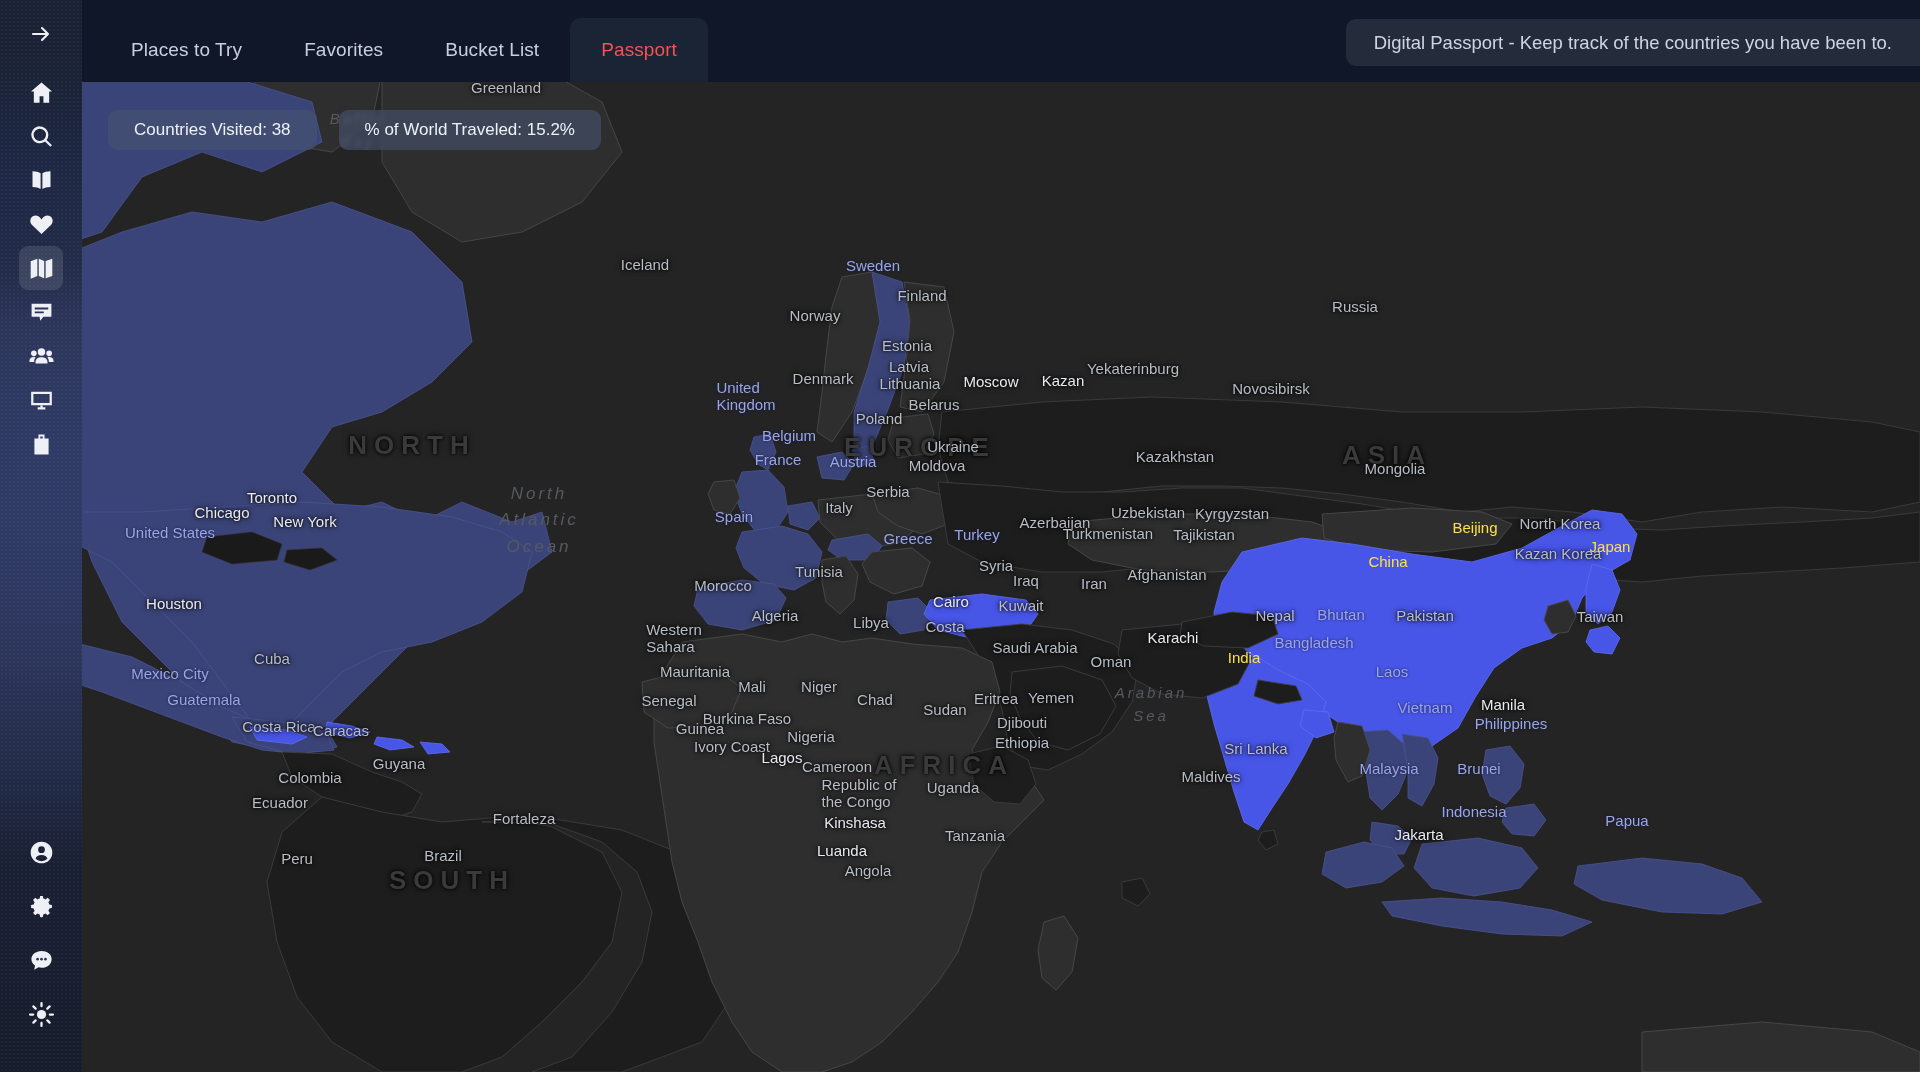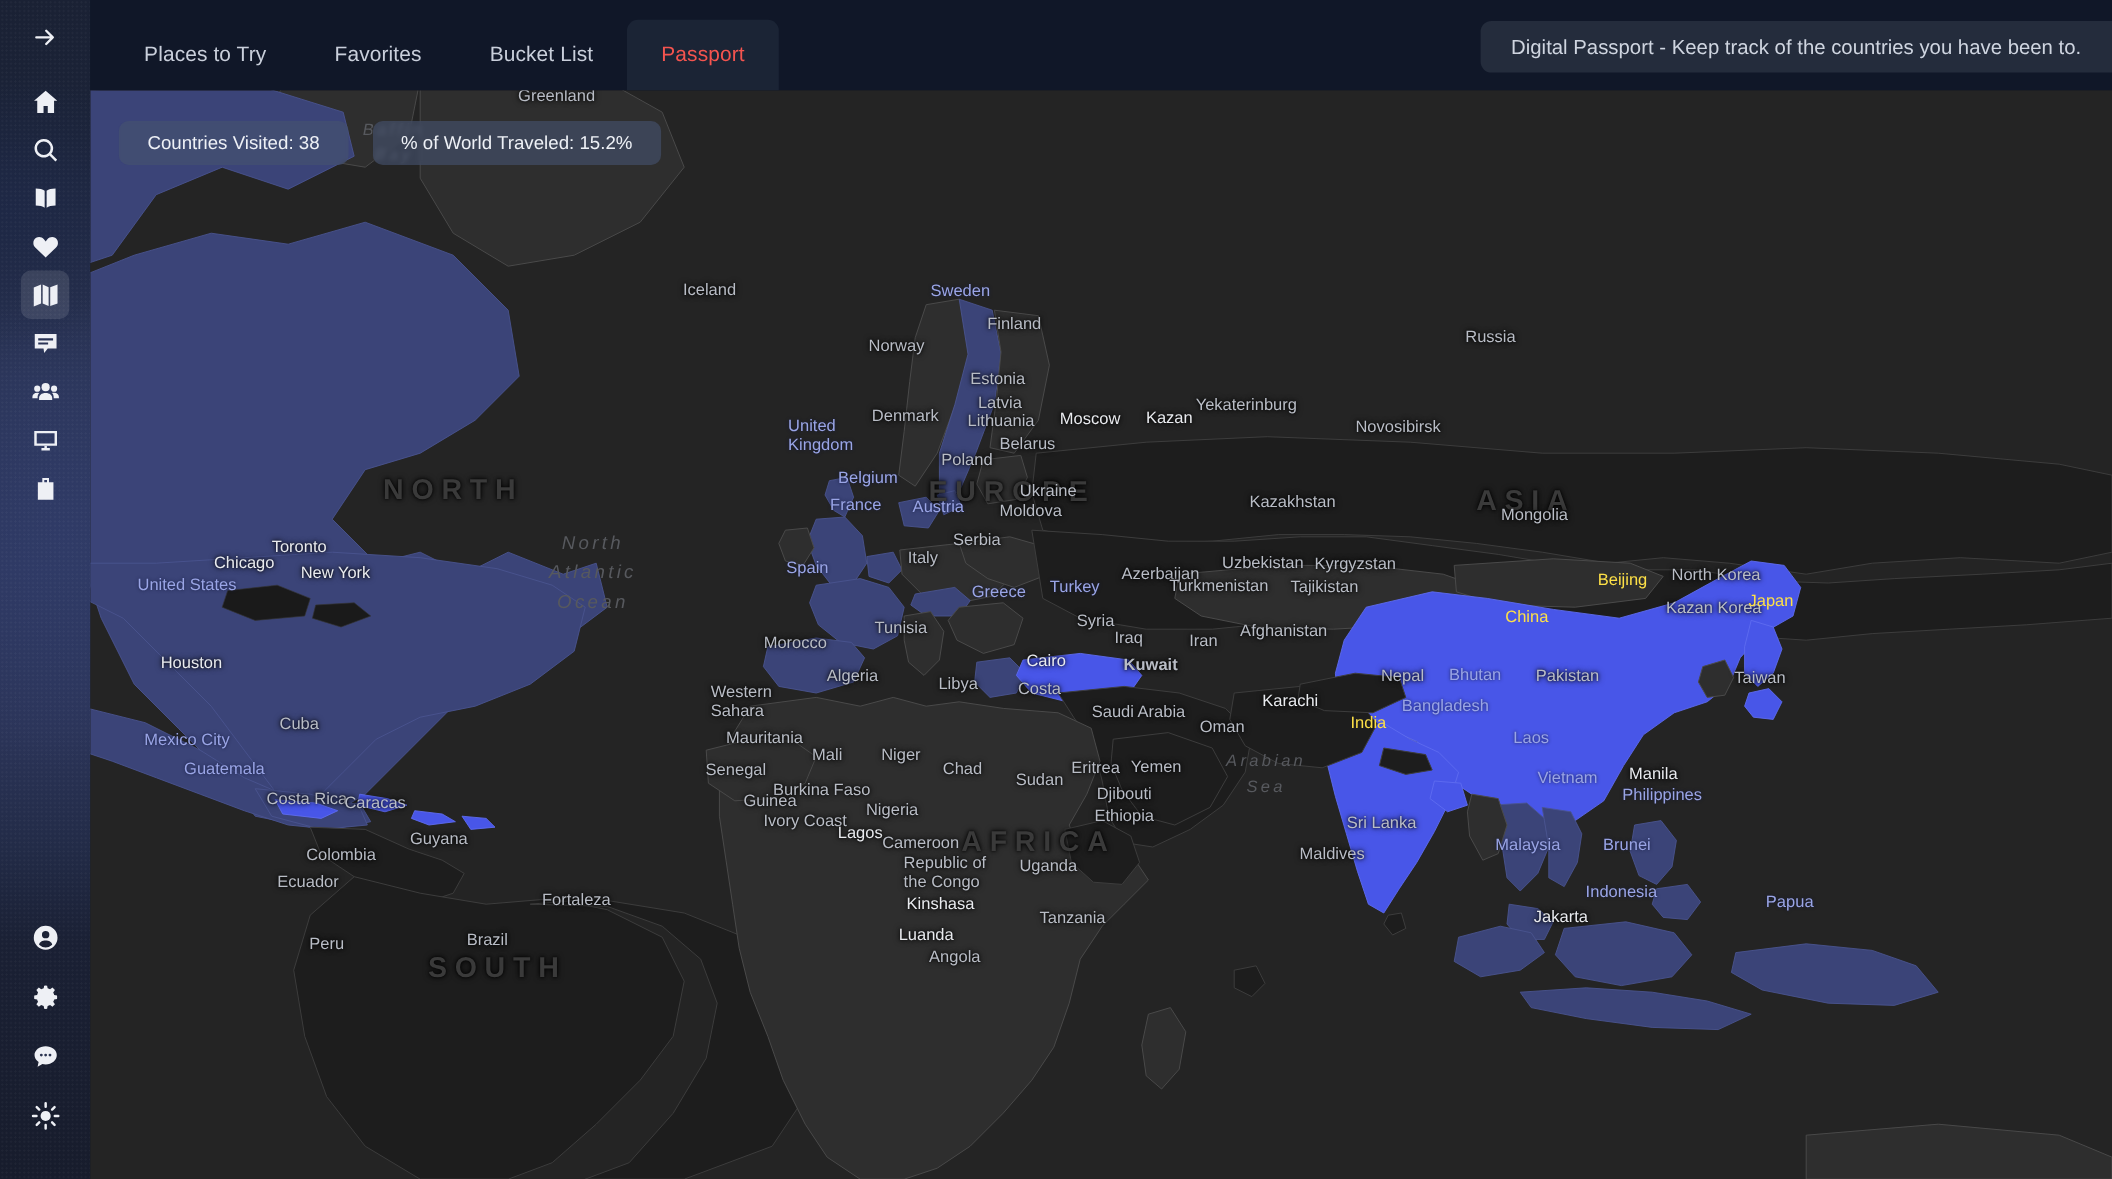--- a/index.html
+++ b/index.html
@@ -473,21 +473,21 @@
           <div class="lbl lbl-country dim" style="left: 1122px; top: 452px;">Tajikistan</div>
           <div class="lbl lbl-country lbl-onblue-bright" style="left: 1393px; top: 445px;">Beijing</div>
           <div class="lbl lbl-country dim" style="left: 1478px; top: 441px;">North Korea</div>
           <div class="lbl lbl-country dim" style="left: 1476px; top: 471px;">Kazan Korea</div>
           <div class="lbl lbl-country lbl-onblue-bright" style="left: 1528px; top: 464px;">Japan</div>
           <div class="lbl lbl-country dim" style="left: 914px; top: 483px;">Syria</div>
           <div class="lbl lbl-country dim" style="left: 944px; top: 498px;">Iraq</div>
           <div class="lbl lbl-country dim" style="left: 1012px; top: 501px;">Iran</div>
           <div class="lbl lbl-country dim" style="left: 1085px; top: 492px;">Afghanistan</div>
           <div class="lbl lbl-country lbl-onblue-bright" style="left: 1306px; top: 479px;">China</div>
-          <div class="lbl lbl-country dim" style="left: 964px; top: 523px; font-weight: bold;">Kuwait</div>
+          <div class="lbl lbl-country dim" style="left: 939px; top: 523px;">Kuwait</div>
           <div class="lbl lbl-country dim" style="left: 1343px; top: 533px;">Pakistan</div>
           <div class="lbl lbl-city" style="left: 869px; top: 519px;">Cairo</div>
           <div class="lbl lbl-country dim" style="left: 863px; top: 544px;">Costa</div>
           <div class="lbl lbl-country dim" style="left: 789px; top: 540px;">Libya</div>
           <div class="lbl lbl-country dim" style="left: 693px; top: 533px;">Algeria</div>
           <div class="lbl lbl-country dim" style="left: 737px; top: 489px;">Tunisia</div>
           <div class="lbl lbl-country dim" style="left: 641px; top: 503px;">Morocco</div>
           <div class="lbl lbl-country dim" style="left: 592px; top: 556px;">Western<br>Sahara</div>
           <div class="lbl lbl-country dim" style="left: 953px; top: 565px;">Saudi Arabia</div>
           <div class="lbl lbl-city" style="left: 1091px; top: 555px;">Karachi</div>

